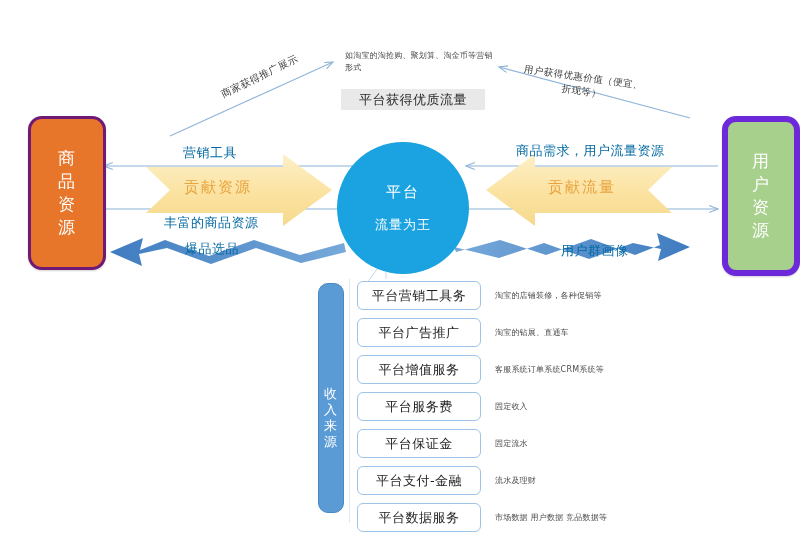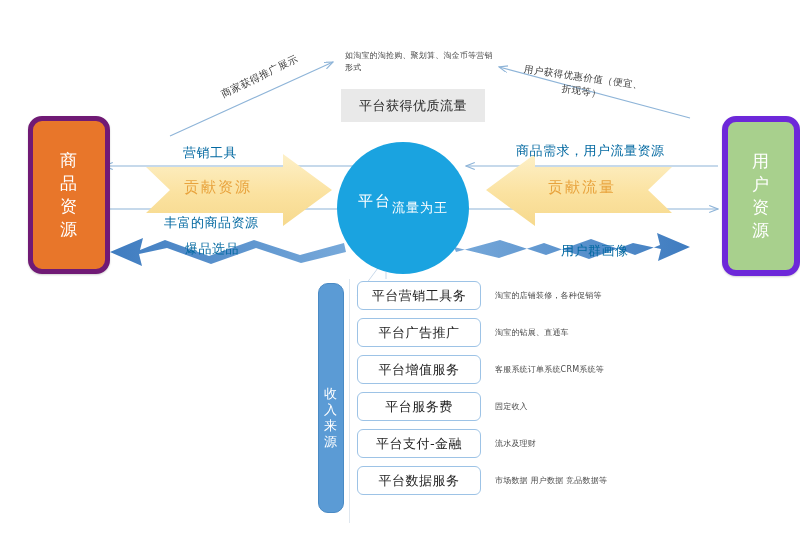--- a/index.html
+++ b/index.html
@@ -33,21 +33,21 @@
     font-size: 17px;
     line-height: 1.35;
     text-align: center;
     letter-spacing: 1px;
     box-shadow: 0 1px 2px rgba(0,0,0,0.18);
   }
   #goods-box {
     left: 28px; top: 116px;
     width: 72px; height: 148px;
     background: #e8762a;
-    border: 5px solid #701a75;
+    border: 3px solid #701a75;
   }
   #user-box {
     left: 722px; top: 116px;
     width: 66px; height: 148px;
     background: #a8d08d;
     border: 6px solid #6d28d9;
   }
   .side-box .txt {
     display: block;
     width: 1.2em;
@@ -55,40 +55,40 @@
   }
 
   
   #platform-circle {
     position: absolute;
     left: 337px; top: 142px;
     width: 132px; height: 132px;
     border-radius: 50%;
     background: #1aa3e0;
     display: flex;
-    flex-direction: row;
+    flex-direction: column;
     align-items: center;
     justify-content: center;
     color: #ffffff;
   }
   #platform-circle .p-title {
     font-size: 15px;
     letter-spacing: 2px;
     margin-bottom: 14px;
   }
   #platform-circle .p-sub {
     font-size: 13px;
     letter-spacing: 1px;
   }
 
   
   #traffic-banner {
     position: absolute;
     left: 341px; top: 89px;
-    width: 144px; height: 33px;
+    width: 144px; height: 21px;
     background: #e9e9e9;
     display: flex;
     align-items: center;
     justify-content: center;
     font-size: 13px;
     color: #2b2b2b;
     letter-spacing: 0.5px;
   }
 
   
@@ -354,20 +354,26 @@
       <div class="rev-note">客服系统订单系统CRM系统等</div>
     </div>
 
     <div class="rev-row">
       <div class="rev-box">
         <span>平台服务费</span>
       </div>
       <div class="rev-note">固定收入</div>
     </div>
 
+    <div class="rev-row">
+      <div class="rev-box">
+        <span>平台保证金</span>
+      </div>
+      <div class="rev-note">固定流水</div>
+    </div>
 
     <div class="rev-row">
       <div class="rev-box">
         <span>平台支付-金融</span>
       </div>
       <div class="rev-note">流水及理财</div>
     </div>
 
     <div class="rev-row">
       <div class="rev-box">

